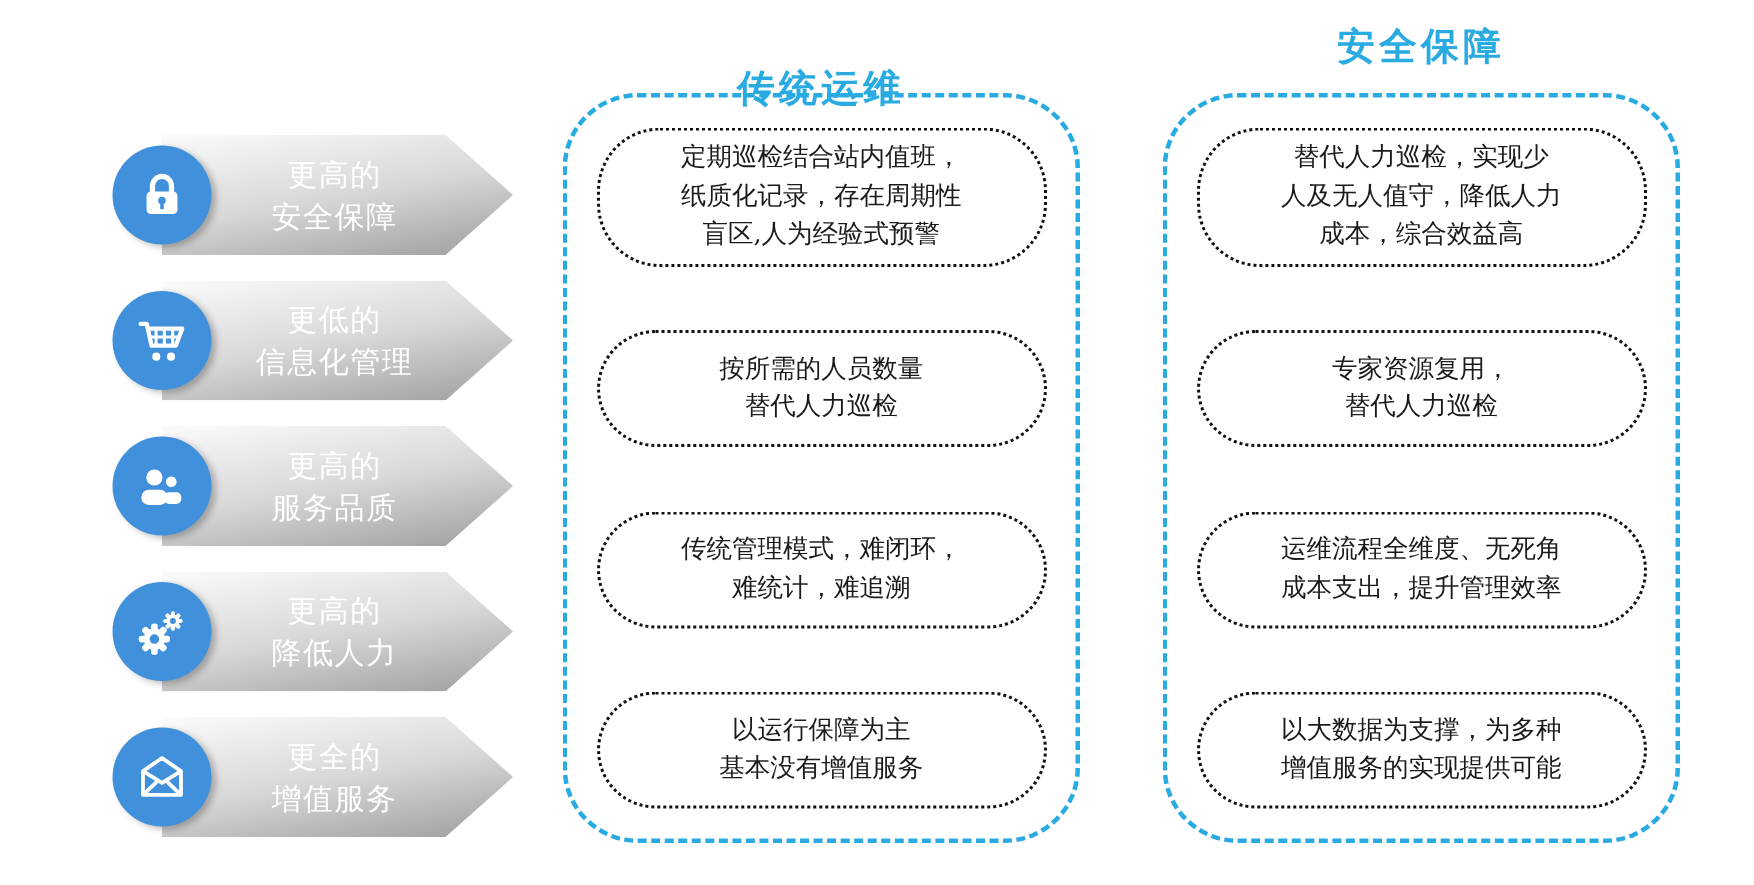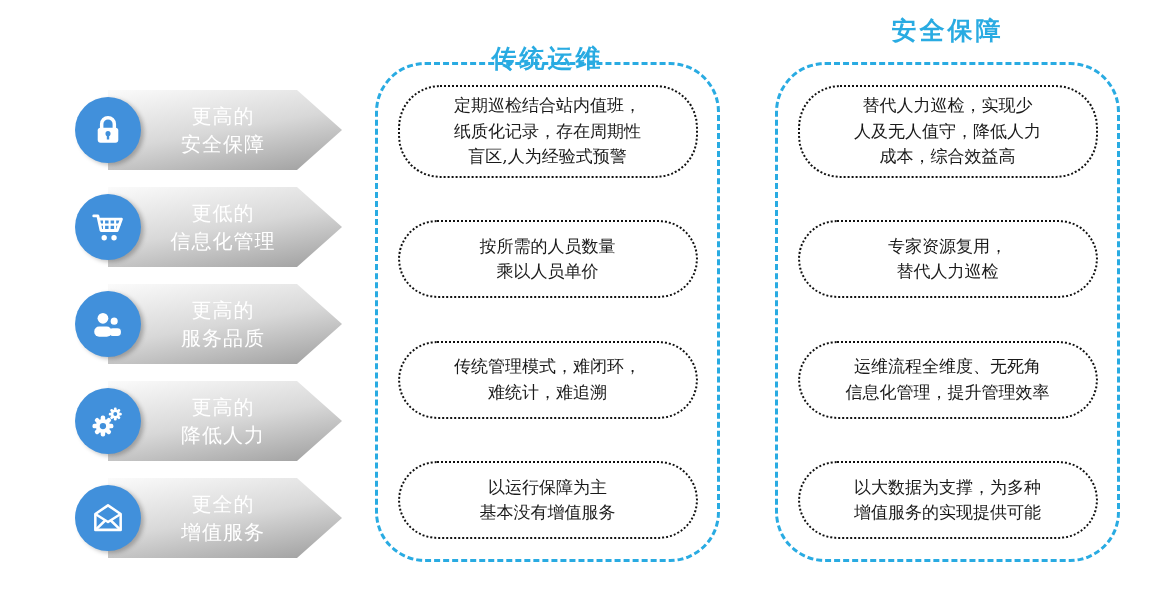--- a/index.html
+++ b/index.html
@@ -209,32 +209,32 @@
   </div>
 
   <div class="col-title" id="title-trad">传统运维</div>
   <div class="col-title" id="title-smart">安全保障</div>
 
   <div class="col-container" id="col-trad">
     <div class="stadium-box">定期巡检结合站内值班，
 纸质化记录，存在周期性
 盲区,人为经验式预警</div>
     <div class="stadium-box">按所需的人员数量
-乘以人员单价</div>
+替代人力巡检</div>
     <div class="stadium-box">传统管理模式，难闭环，
 难统计，难追溯</div>
     <div class="stadium-box">以运行保障为主
 基本没有增值服务</div>
   </div>
 
   <div class="col-container" id="col-smart">
     <div class="stadium-box">替代人力巡检，实现少
 人及无人值守，降低人力
 成本，综合效益高</div>
     <div class="stadium-box">专家资源复用，
 替代人力巡检</div>
     <div class="stadium-box">运维流程全维度、无死角
-信息化管理，提升管理效率</div>
+成本支出，提升管理效率</div>
     <div class="stadium-box">以大数据为支撑，为多种
 增值服务的实现提供可能</div>
   </div>
 
 </div>
 
 </body></html>

